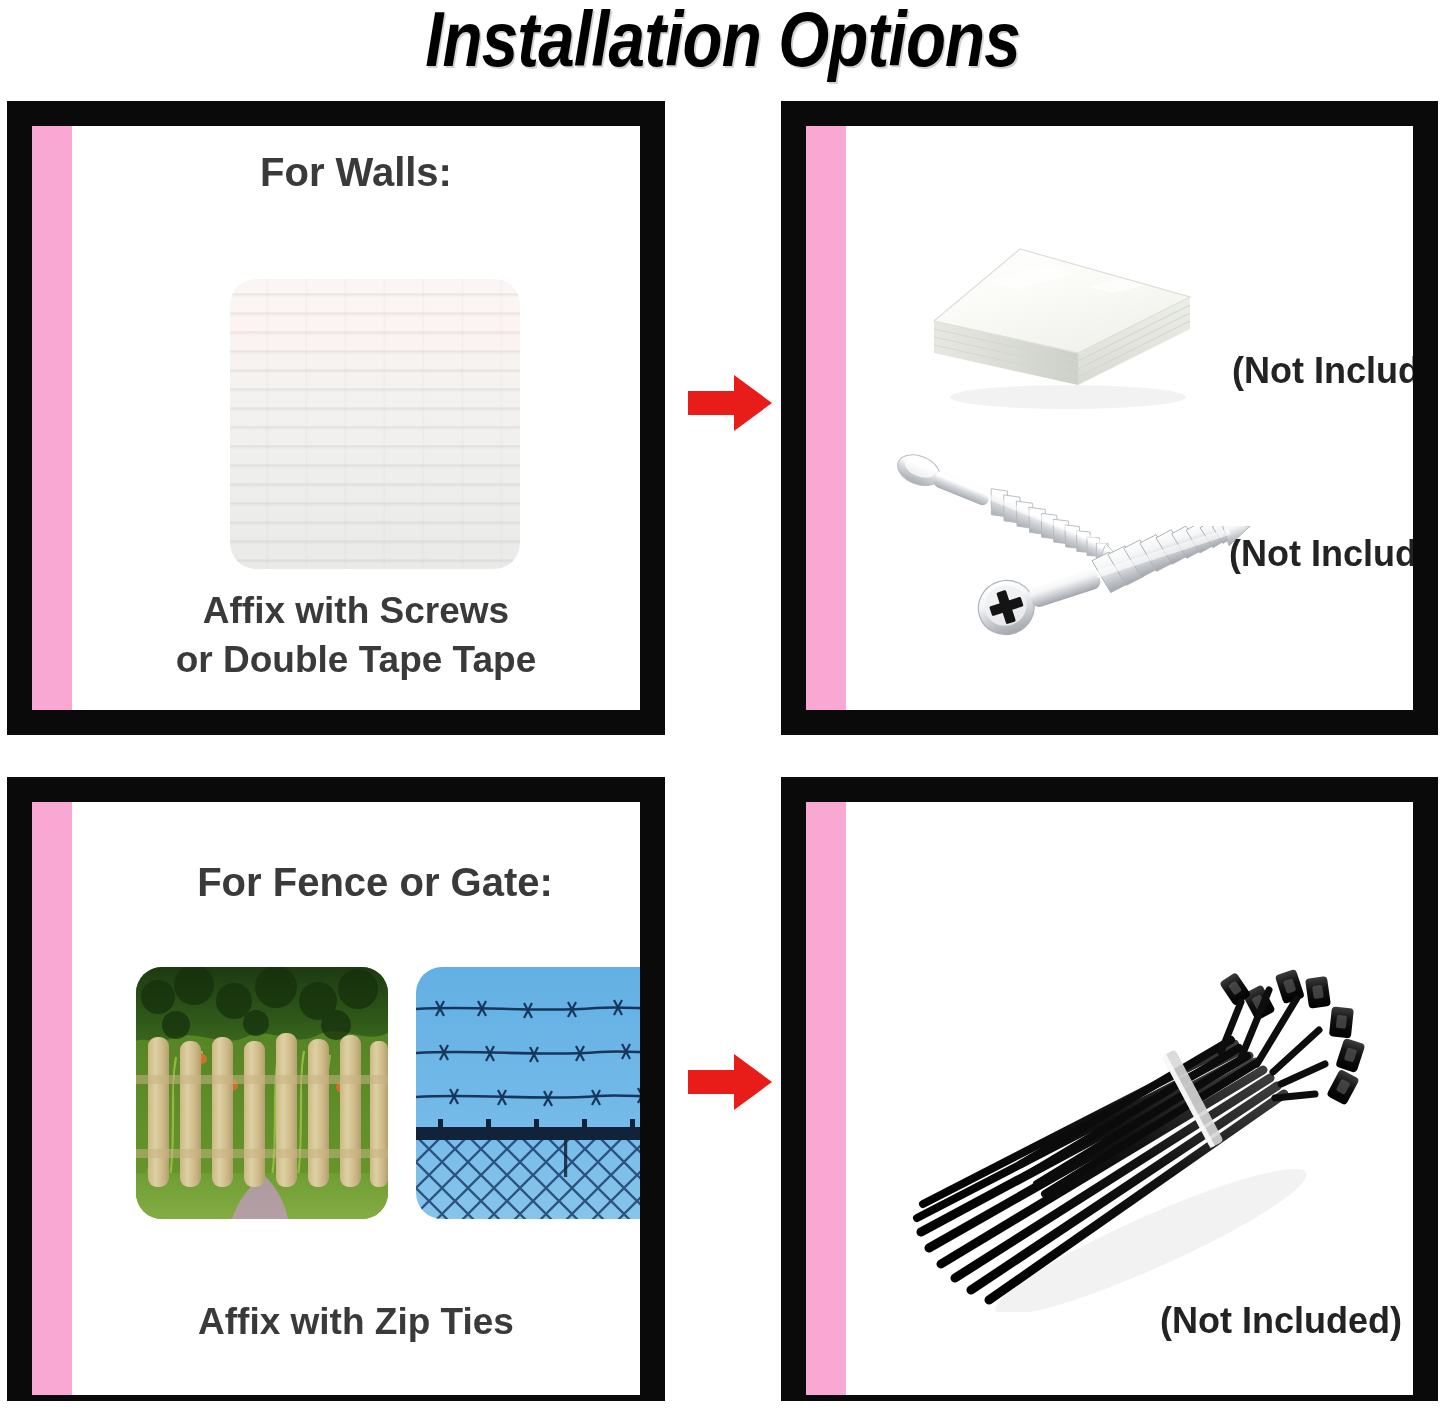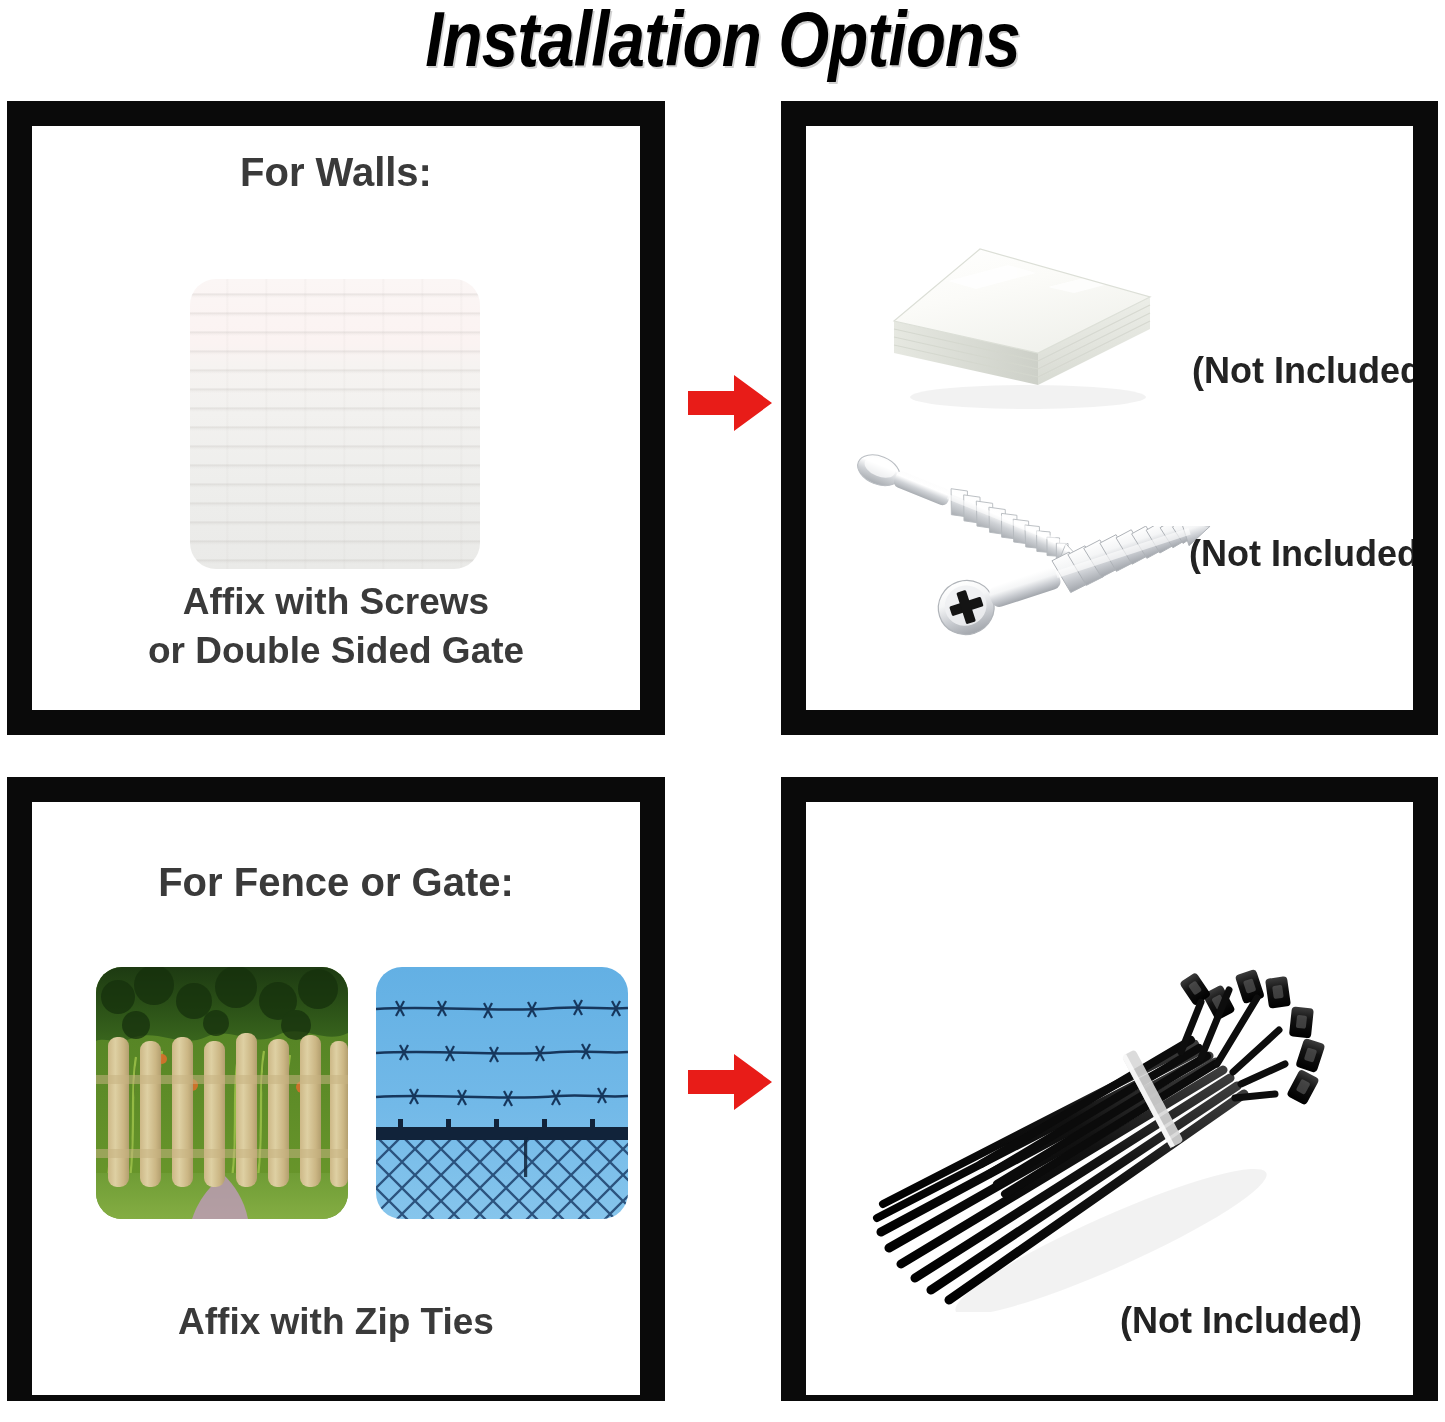--- a/index.html
+++ b/index.html
@@ -37,20 +37,21 @@
     text-shadow: 2px 2px 0px rgba(0,0,0,0.18);
     white-space: nowrap;
   }
 
   
   .panel {
     position: absolute;
     background: #f9a8d4;
     border: 25px solid #0a0a0a;
     box-sizing: border-box;
+    padding-left: 40px;
   }
   .panel-inner {
     position: relative;
     width: 100%;
     height: 100%;
     background: #ffffff;
     overflow: hidden;
   }
   #panel-walls      { left: 7px;   top: 101px;  width: 658px; height: 634px; }
   #panel-hardware   { left: 781px; top: 101px;  width: 657px; height: 634px; }
@@ -62,32 +63,32 @@
     position: absolute;
     width: 100%;
     text-align: center;
     font-weight: bold;
     font-size: 40px;
     color: #3a3a3a;
     letter-spacing: 0px;
     white-space: nowrap;
   }
   #heading-walls { top: 24px; }
-  #heading-fence { top: 58px; }
+  #heading-fence { top: 58px; margin-left: 19px; }
 
   .caption-block {
     position: absolute;
     width: 100%;
     text-align: center;
     font-weight: bold;
     font-size: 37px;
     color: #3a3a3a;
     line-height: 1.32;
   }
-  #caption-walls { bottom: 34px; }
+  #caption-walls { bottom: 25px; }
   #caption-fence { bottom: 48px; }
 
   .note-label {
     position: absolute;
     font-weight: bold;
     font-size: 36px;
     color: #232323;
     white-space: nowrap;
   }
   #note-tape   { left: 386px; top: 224px; }
@@ -198,21 +199,21 @@
 
   <div class="panel" id="panel-walls">
     <div class="panel-inner">
 
       <div class="panel-heading" id="heading-walls">For Walls:</div>
 
       <div id="wall-photo"></div>
 
       <div class="caption-block" id="caption-walls">
         <div>Affix with Screws</div>
-        <div>or Double Sided Gate</div>
+        <div>or Double Tape Tape</div>
       </div>
 
     </div>
   </div>
 
   <svg class="red-arrow" id="arrow-top" viewBox="0 0 84 60">
     <polygon points="0,18 46,18 46,2 84,30 46,58 46,42 0,42" fill="#e81c18"></polygon>
   </svg>
 
   <div class="panel" id="panel-hardware">

